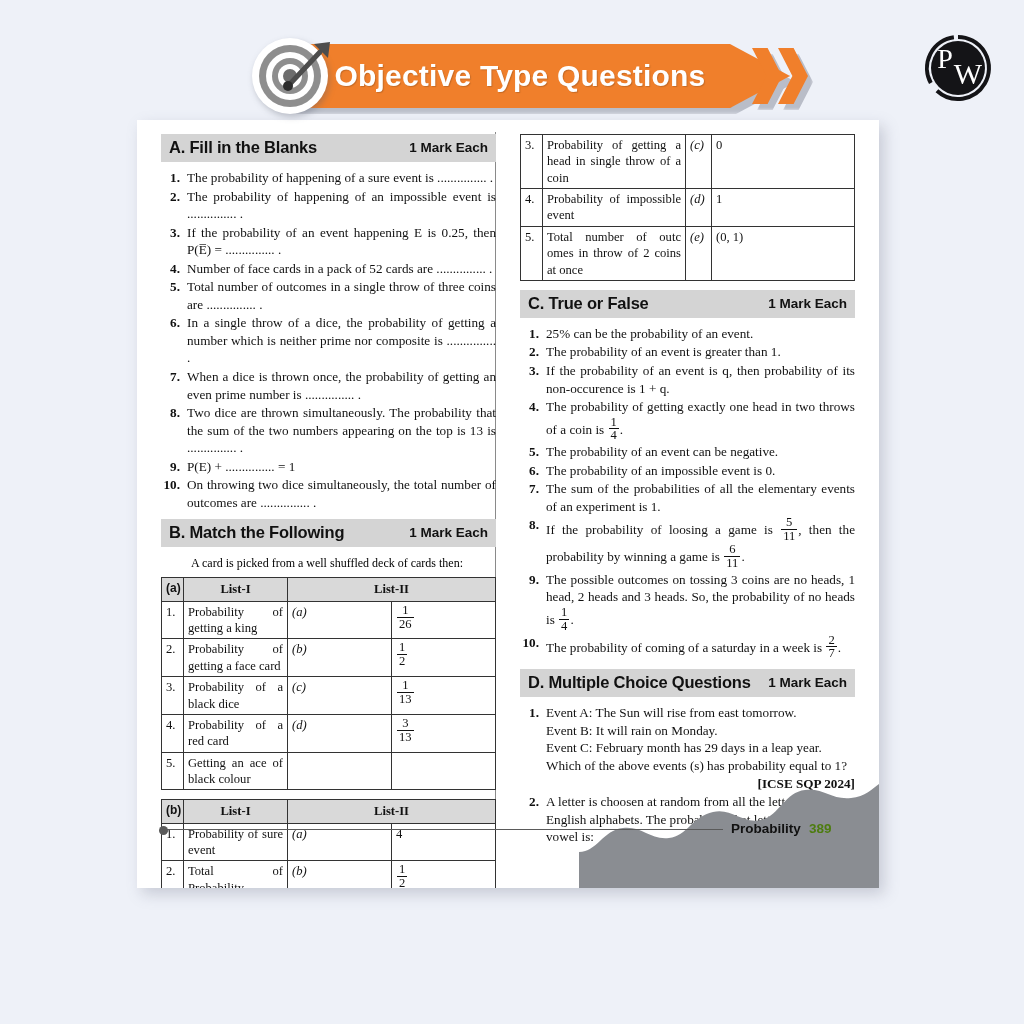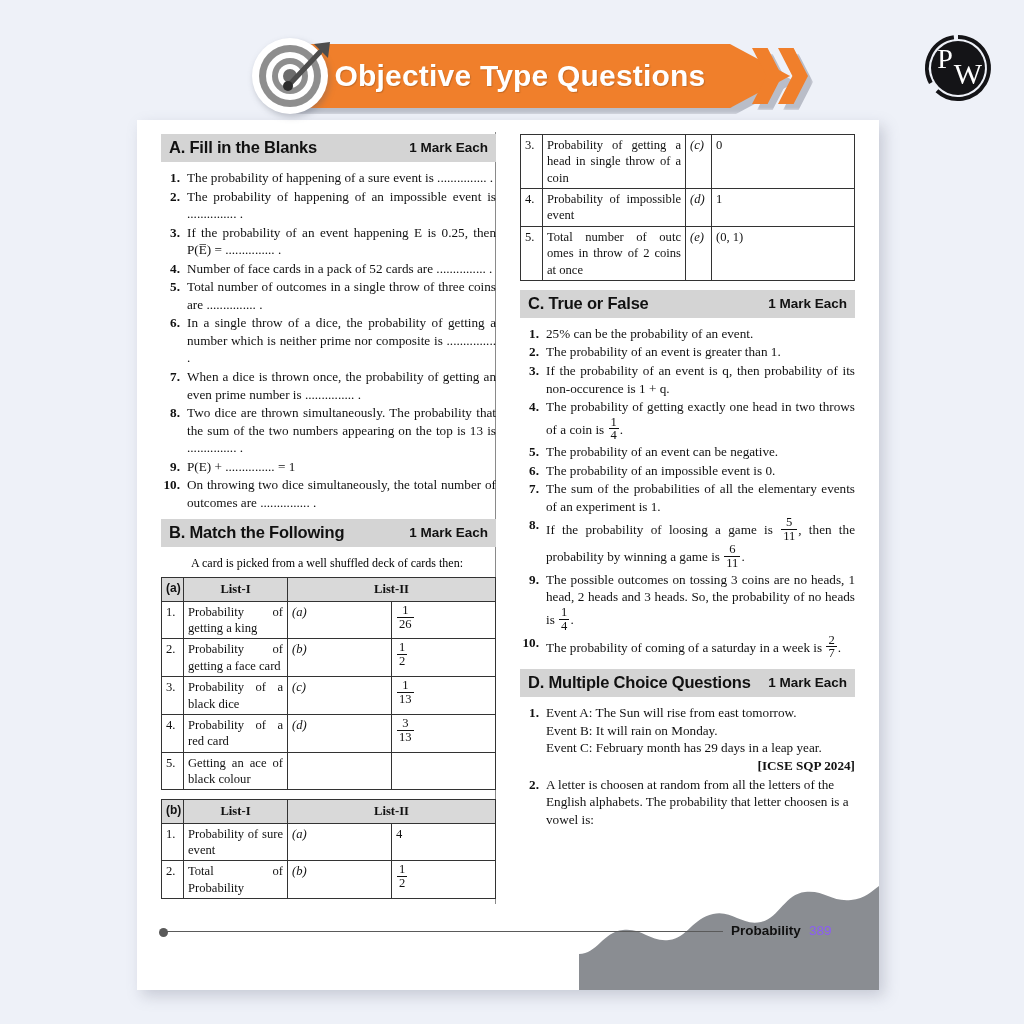--- a/index.html
+++ b/index.html
@@ -66,21 +66,21 @@
   .r4 { left: 26px; top: 26px; width: 24px; height: 24px; background: #ffffff; }
   .r5 { left: 31px; top: 31px; width: 14px; height: 14px; background: #6d6d6d; }
   .dart { position: absolute; left: 24px; top: 2px; width: 58px; height: 56px; z-index: 4; }
 
   
   .pw-logo { position: absolute; left: 922px; top: 32px; width: 72px; height: 72px; }
 
   
   .page {
     position: absolute; left: 137px; top: 120px;
-    width: 742px; height: 870px;
+    width: 742px; height: 768px;
     background: #ffffff;
     box-shadow: 5px 6px 14px rgba(100,105,125,0.28);
     overflow: hidden;
   }
   .cols { position: absolute; left: 0; top: 0; width: 742px; height: 790px; }
   .col { position: absolute; top: 14px; width: 335px; }
   .col-left  { left: 24px; }
   .col-right { left: 383px; }
   .divider {
     position: absolute; left: 358px; top: 12px;
@@ -139,21 +139,21 @@
     border-radius: 50%; background: #5a5a5a;
   }
   .foot-chapter {
     position: absolute; left: 594px; top: 19px;
     font-family: "Liberation Sans", sans-serif;
     font-weight: bold; font-size: 13.5px; color: #111;
   }
   .foot-page {
     position: absolute; left: 672px; top: 19px;
     font-family: "Liberation Sans", sans-serif;
-    font-weight: normal; font-size: 13.5px; color: #8b5cf6; z-index: 2;
+    font-weight: bold; font-size: 13.5px; color: #4d7c0f; z-index: 2;
   }
   .corner-wave { position: absolute; right: 0; bottom: 0; width: 300px; height: 110px; }
 </style>
 </head>
 <body>
 
 <div id="root">
 
   <div class="banner-wrap">
     <div class="ribbon-shadow"></div>
@@ -387,20 +387,21 @@
           <span class="sec-title">D. Multiple Choice Questions</span>
           <span class="sec-marks">1 Mark Each</span>
         </div>
         <ol class="qlist" id="listD">
             <li class="qrow">
               <span class="qnum">1.</span>
               <span class="qbody nj">
                 <div>Event A: The Sun will rise from east tomorrow.</div>
                 <div>Event B: It will rain on Monday.</div>
                 <div>Event C: February month has 29 days in a leap year.</div>
+                <div>Which of the above events (s) has probability equal to 1?</div>
                 <div style="text-align:right;font-weight:bold">[ICSE SQP 2024]</div>
               </span>
             </li>
             <li class="qrow">
               <span class="qnum">2.</span>
               <span class="qbody nj">
                 <div>A letter is choosen at random from all the letters of the English alphabets. The probability that letter choosen is a vowel is:</div>
               </span>
             </li>
           </ol>

